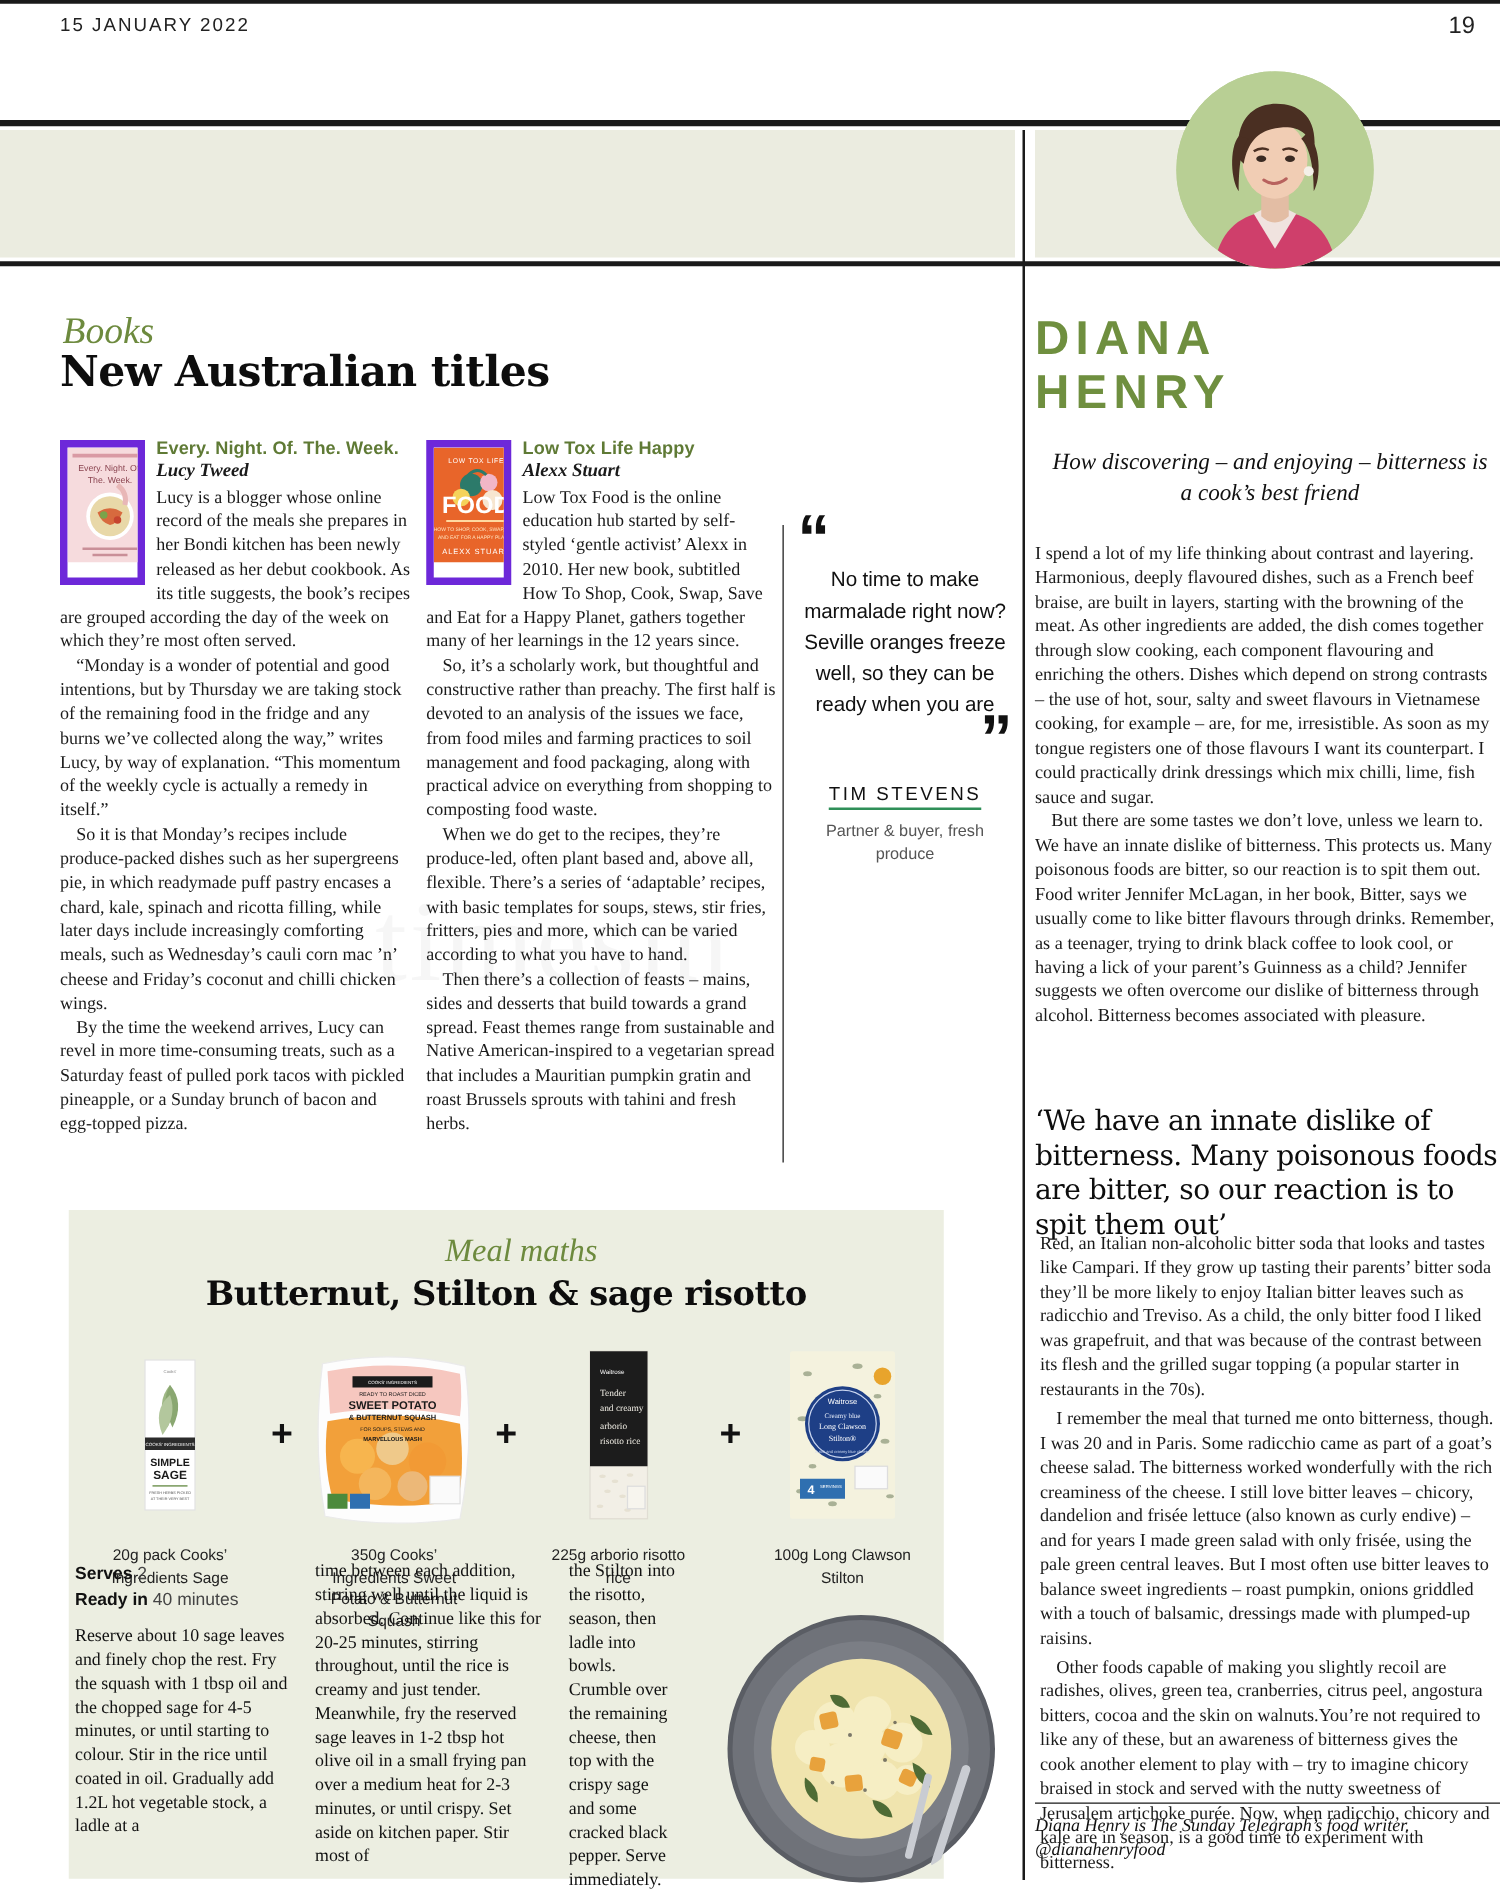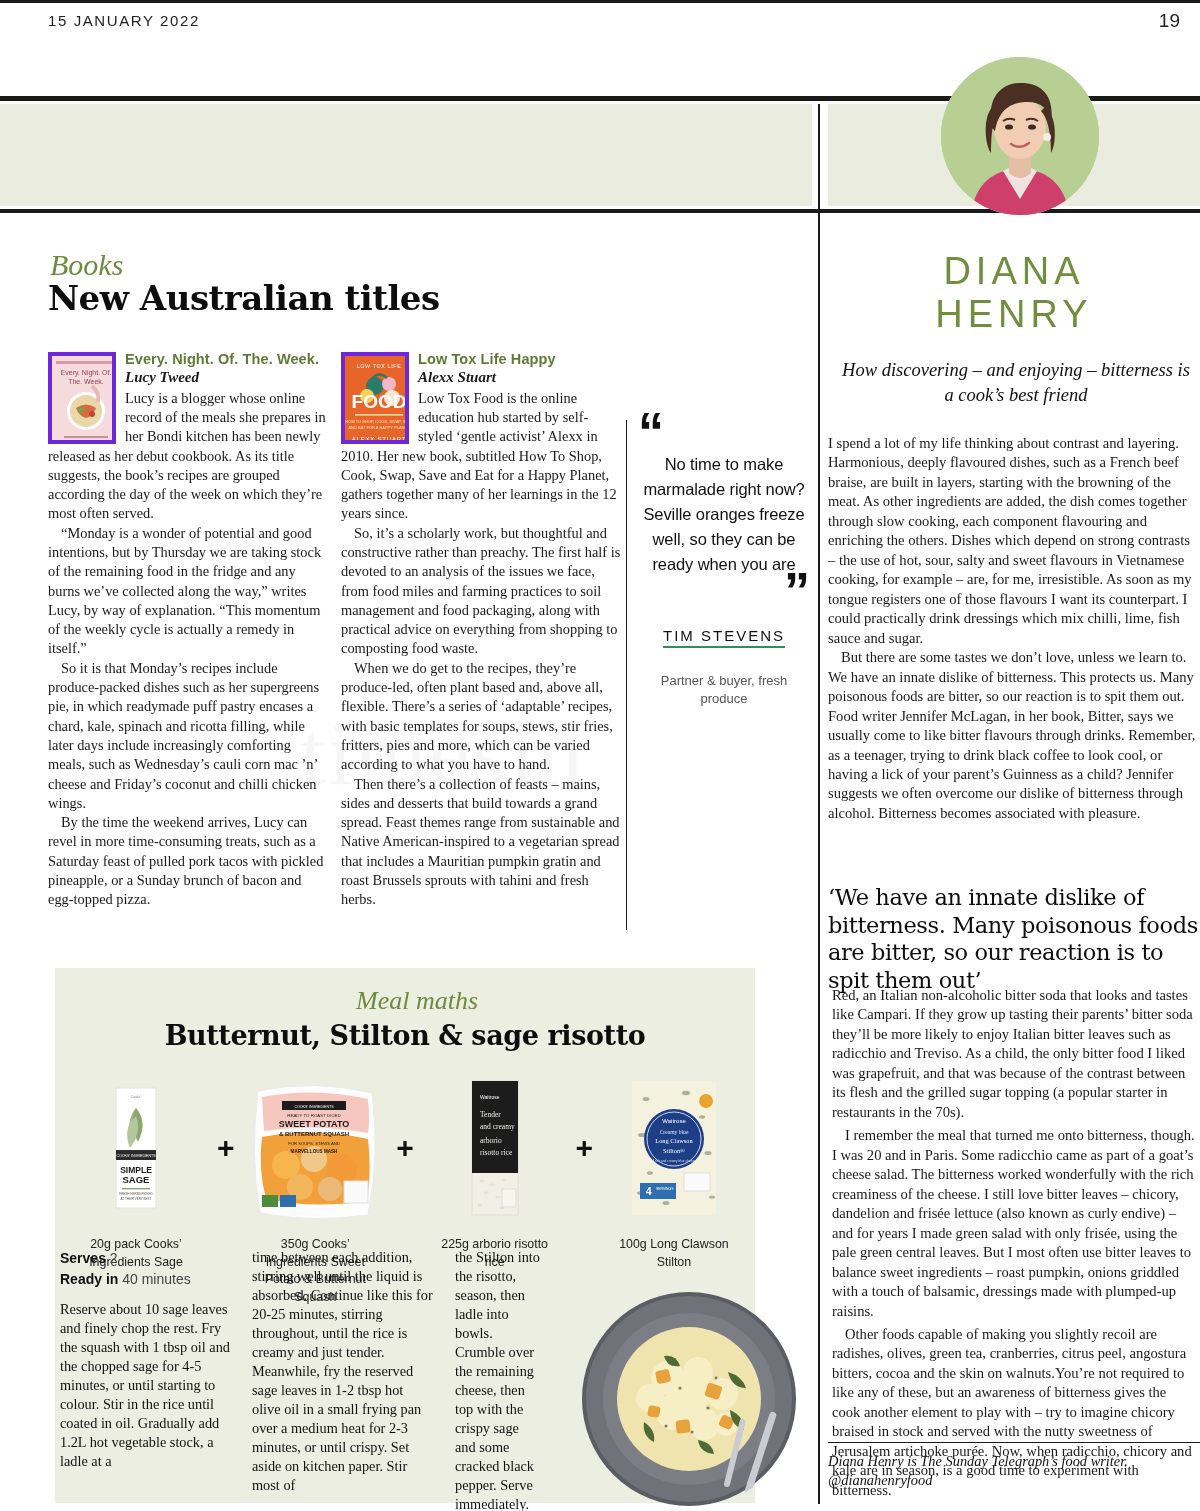--- a/index.html
+++ b/index.html
@@ -75,22 +75,22 @@
     position:absolute; left:48px; top:278px;
     font-family:"DejaVu Serif", serif;
     font-weight:700; font-size:34px; letter-spacing:-0.5px; color:#0d0d0d;
   }
 
   .bookcol { position:absolute; width:281px; font-size:14.4px; line-height:1.34; text-align:left; }
   .bookcol.one { left:48px; top:350px; }
   .bookcol.two { left:341px; top:350px; }
 
   .bookcover {
-    float:left; width:68px; height:92px; margin:2px 9px 2px 0;
-    border:4px solid #6d28d9;
+    float:left; width:68px; height:116px; margin:2px 9px 2px 0;
+    border:6px solid #6d28d9;
     position:relative; overflow:hidden;text-decoration:underline;
   }
   .bookcol .bk-title {
     font-family:"Liberation Sans", sans-serif;
     font-weight:700; font-size:14.5px; color:#5f7a35; letter-spacing:0.1px;
     display:block; line-height:1.25;
   }
   .bookcol .bk-author {
     font-weight:700; font-style:italic; font-size:15px; display:block; line-height:1.3; margin-bottom:1px;
   }
@@ -114,29 +114,29 @@
   .pq-mark-close {
     font-size:52px; font-weight:700; line-height:0.4; color:#111;
     display:block; text-align:right; height:40px; margin-top:4px;
   }
   .pq-name {
     font-size:15px; letter-spacing:2px; color:#111; margin-top:6px;
     display:inline-block; padding-bottom:2px;
     border-bottom:2px solid #2f8f58;
   }
   .pq-role {
-    font-size:13px; color:#555; line-height:1.35; margin-top:24px;
+    font-size:13px; color:#555; line-height:1.35; margin-top:8px;
   }
 
   
   .dh-name {
     position:absolute; left:828px; top:250px; width:372px;
-    text-align:center;
-    font-family:"Liberation Sans", sans-serif;
-    font-weight:400; font-size:38px; letter-spacing:5px; line-height:1.14;
+    text-align:left;
+    font-family:"Liberation Sans", sans-serif;
+    font-weight:700; font-size:38px; letter-spacing:5px; line-height:1.14;
     color:#6f8f3f;
   }
   .dh-standfirst {
     position:absolute; left:838px; top:358px; width:356px;
     text-align:center; font-style:italic; font-size:18.5px; line-height:1.36; color:#111;
   }
   .dh-body {
     position:absolute; left:828px; top:434px; width:372px;
     font-size:14.6px; line-height:1.335; text-align:left;
   }

